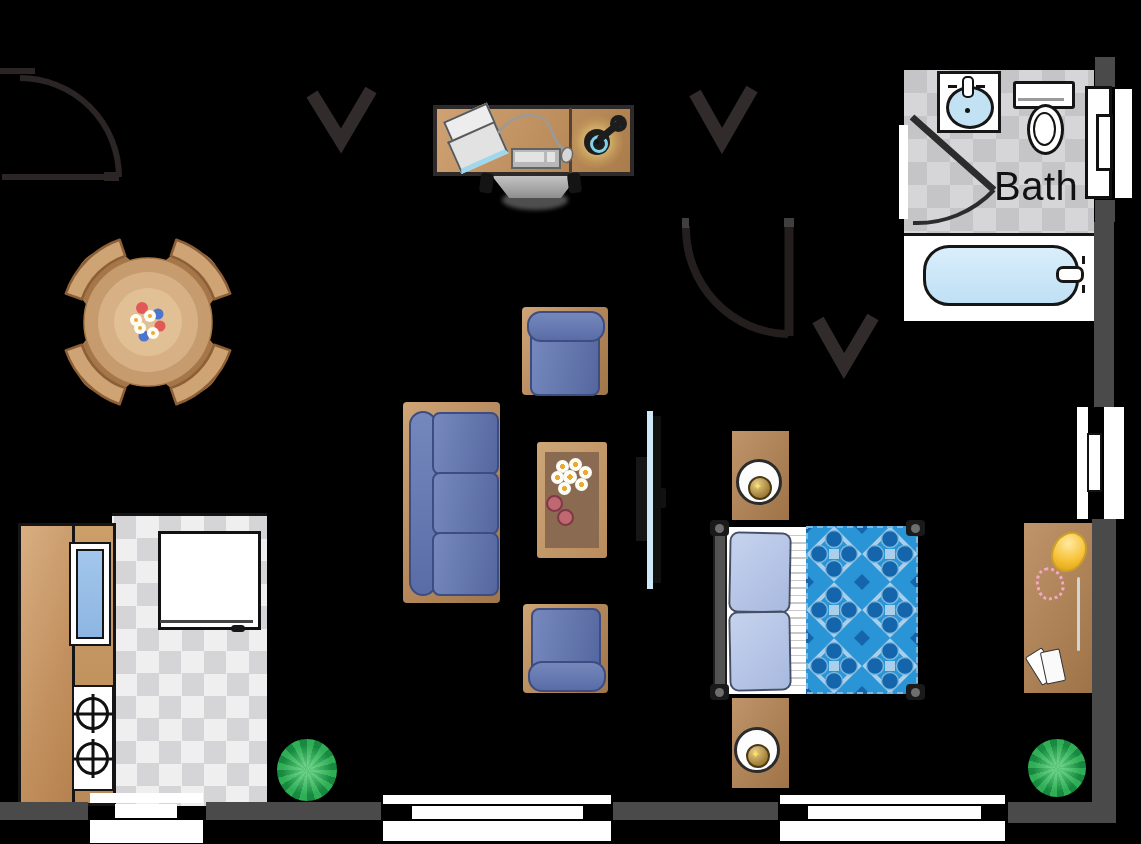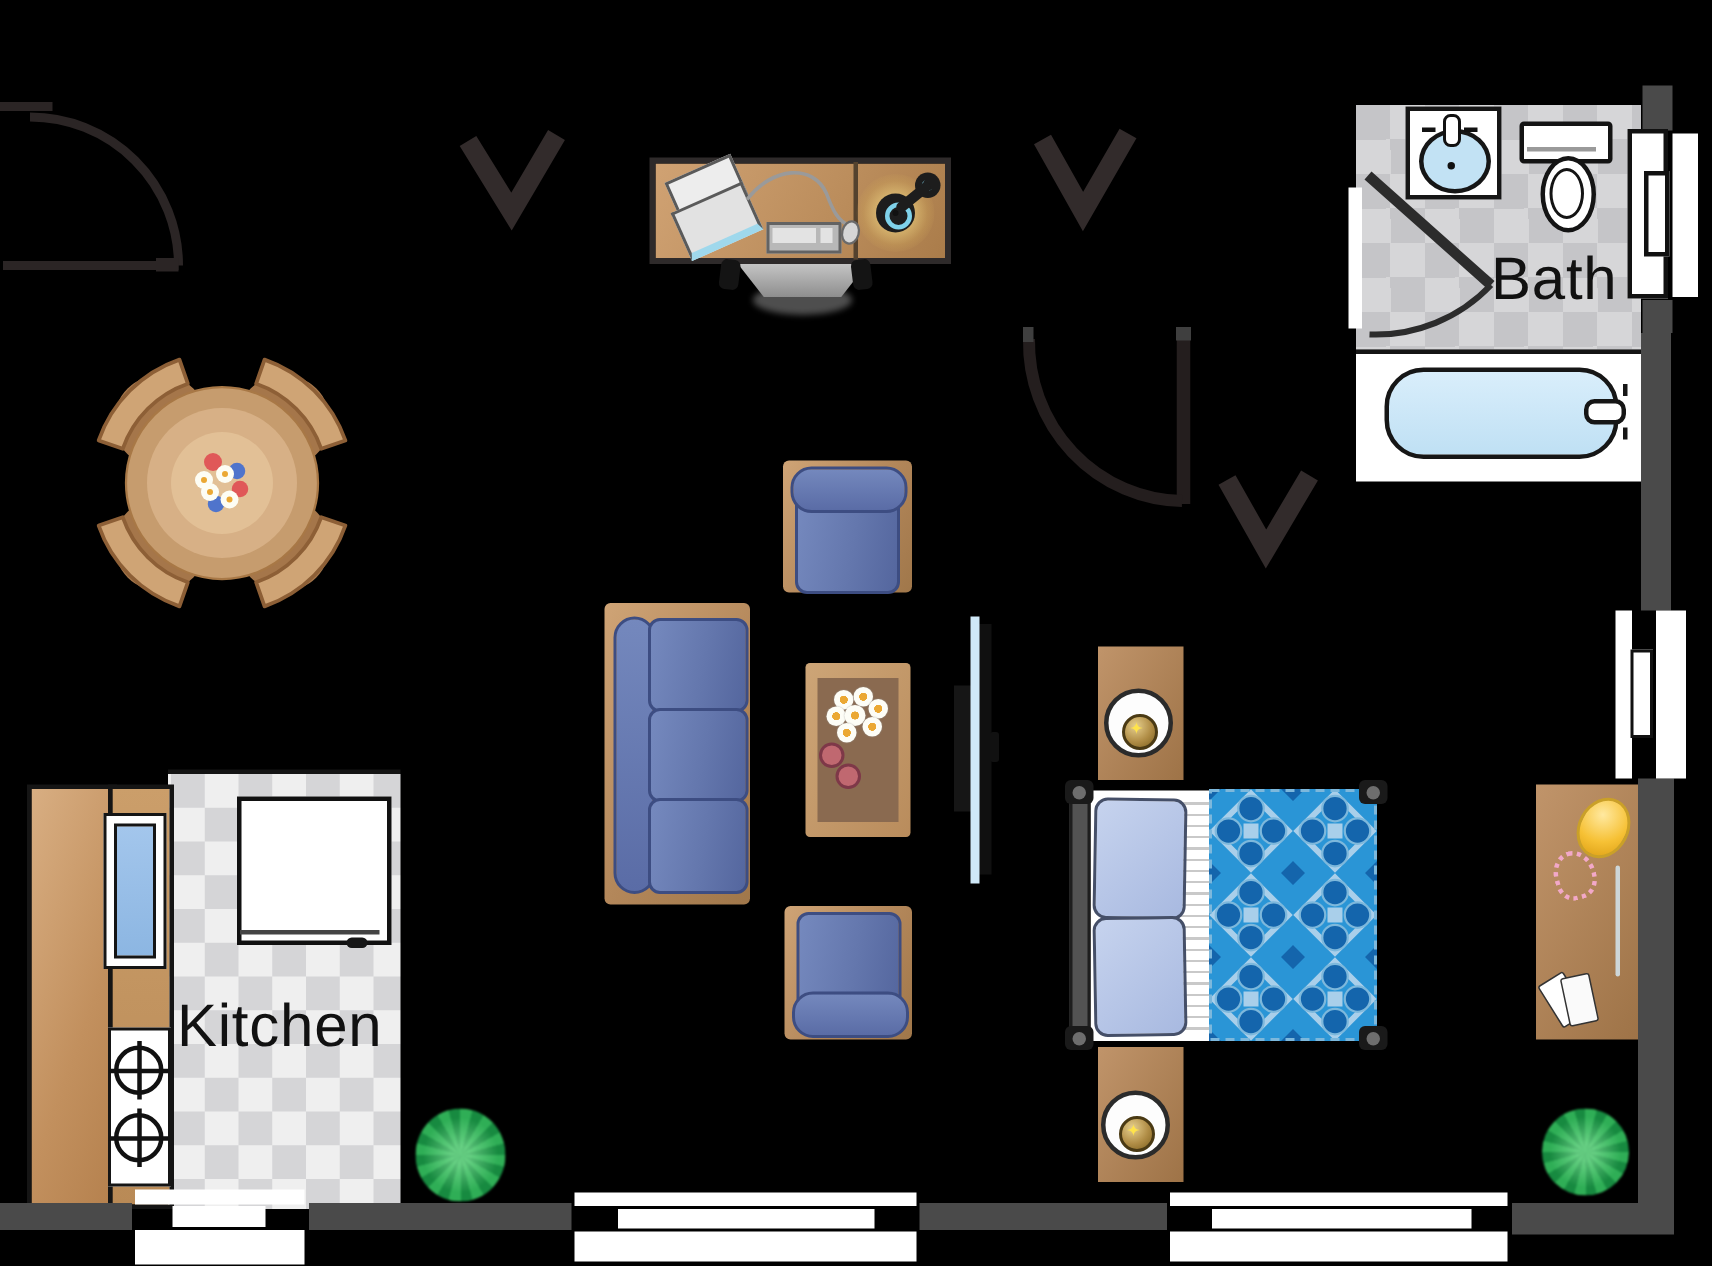--- a/index.html
+++ b/index.html
@@ -79,23 +79,20 @@
   <div class="abs" style="left:76px;top:549px;width:24px;height:86px;background:linear-gradient(180deg,#a3c6ec,#8cb6e2);border:2px solid #151515;z-index:11;"></div>
 
   <div class="abs" style="left:72px;top:685px;width:38px;height:102px;background:#fff;border:2.5px solid #151515;z-index:10;"></div>
   <div class="burner" style="left:76px;top:697px;z-index:11;"></div>
   <div class="burner" style="left:76px;top:742px;z-index:11;"></div>
 
   <div class="abs" style="left:158px;top:531px;width:97px;height:93px;background:#fff;border:3px solid #111;z-index:10;"></div>
   <div class="abs" style="left:160px;top:620px;width:93px;height:3px;background:#444;z-index:11;"></div>
   <div class="abs" style="left:231px;top:625px;width:14px;height:7px;background:#161616;border-radius:4px;z-index:11;"></div>
 
-  <div class="abs room-label" style="left:118px;top:662px;">
-    <span>Kitchen</span>
-  </div>
 
   <svg class="abs" style="left:40px;top:230px;z-index:10;" width="216" height="186" viewBox="0 0 216 186">
     <defs>
       <g id="chair">
         <circle cx="58" cy="0" r="31" fill="#a5764a"></circle>
         <path d="M 78.2 -38.1 A 87 87 0 0 1 78.2 38.1 L 62.9 30.7 A 70 70 0 0 0 62.9 -30.7 Z" fill="#cfa475" stroke="#8d5f36" stroke-width="2.5" stroke-linejoin="round"></path>
       </g>
     </defs>
     <g transform="translate(108,92) rotate(225)">
         <use href="#chair"></use>

